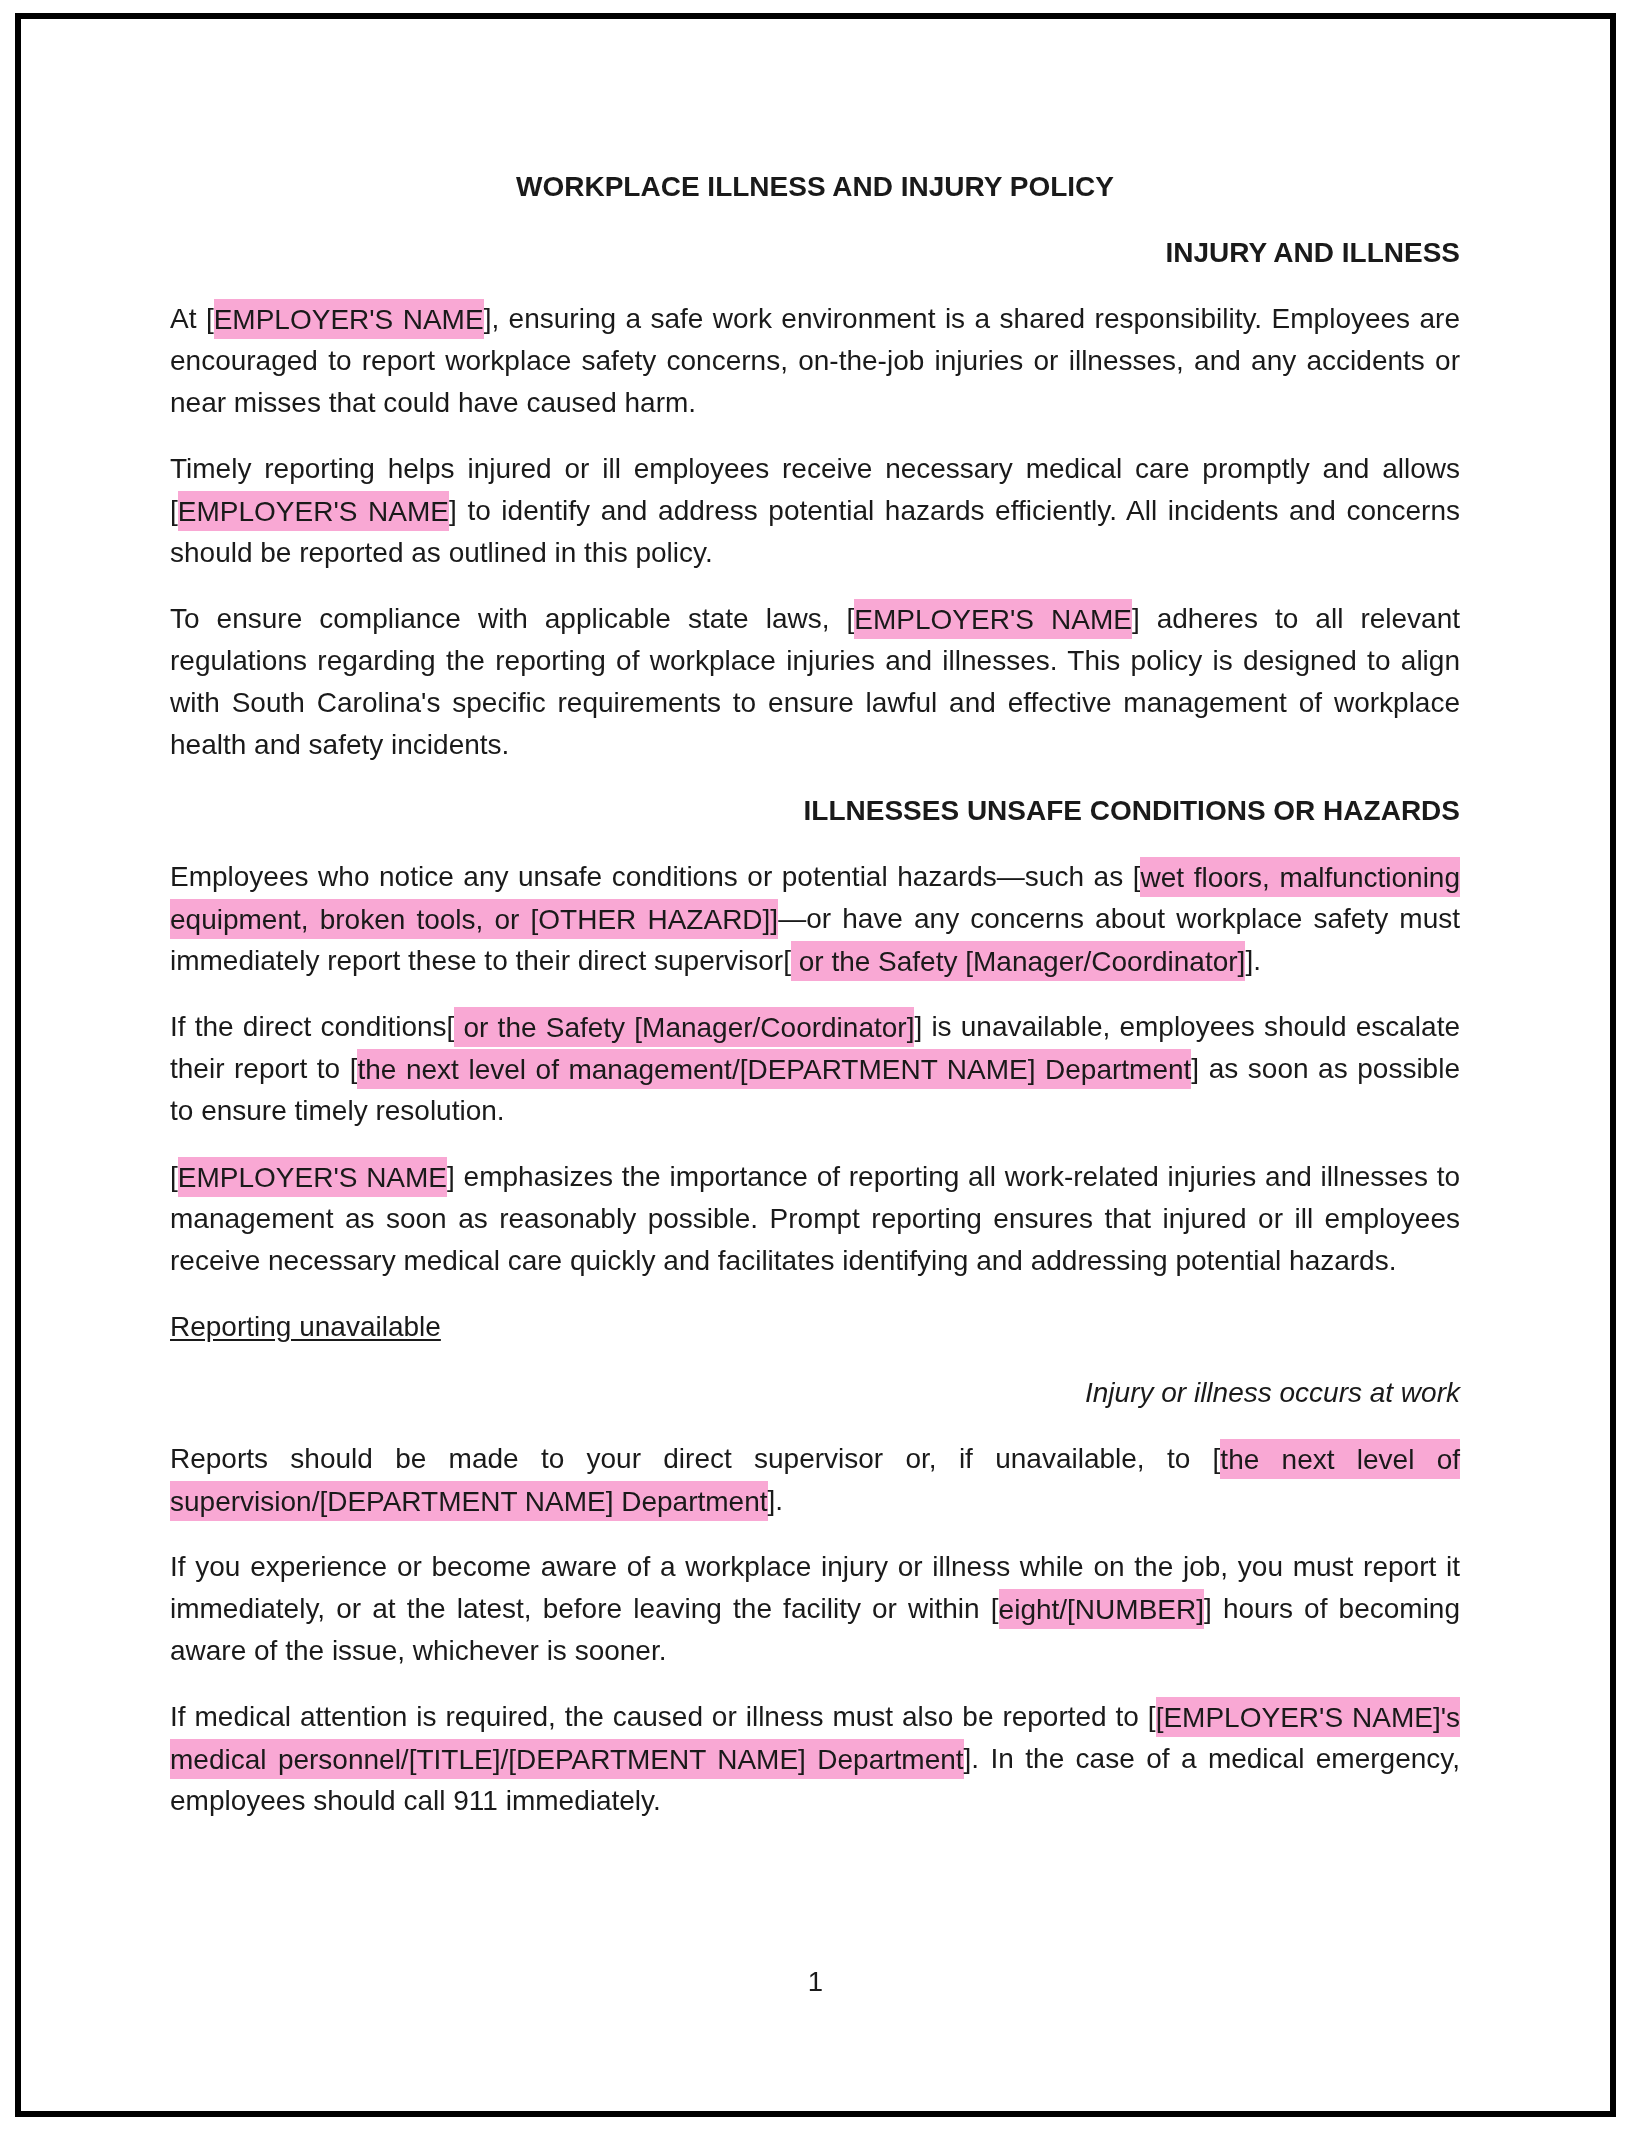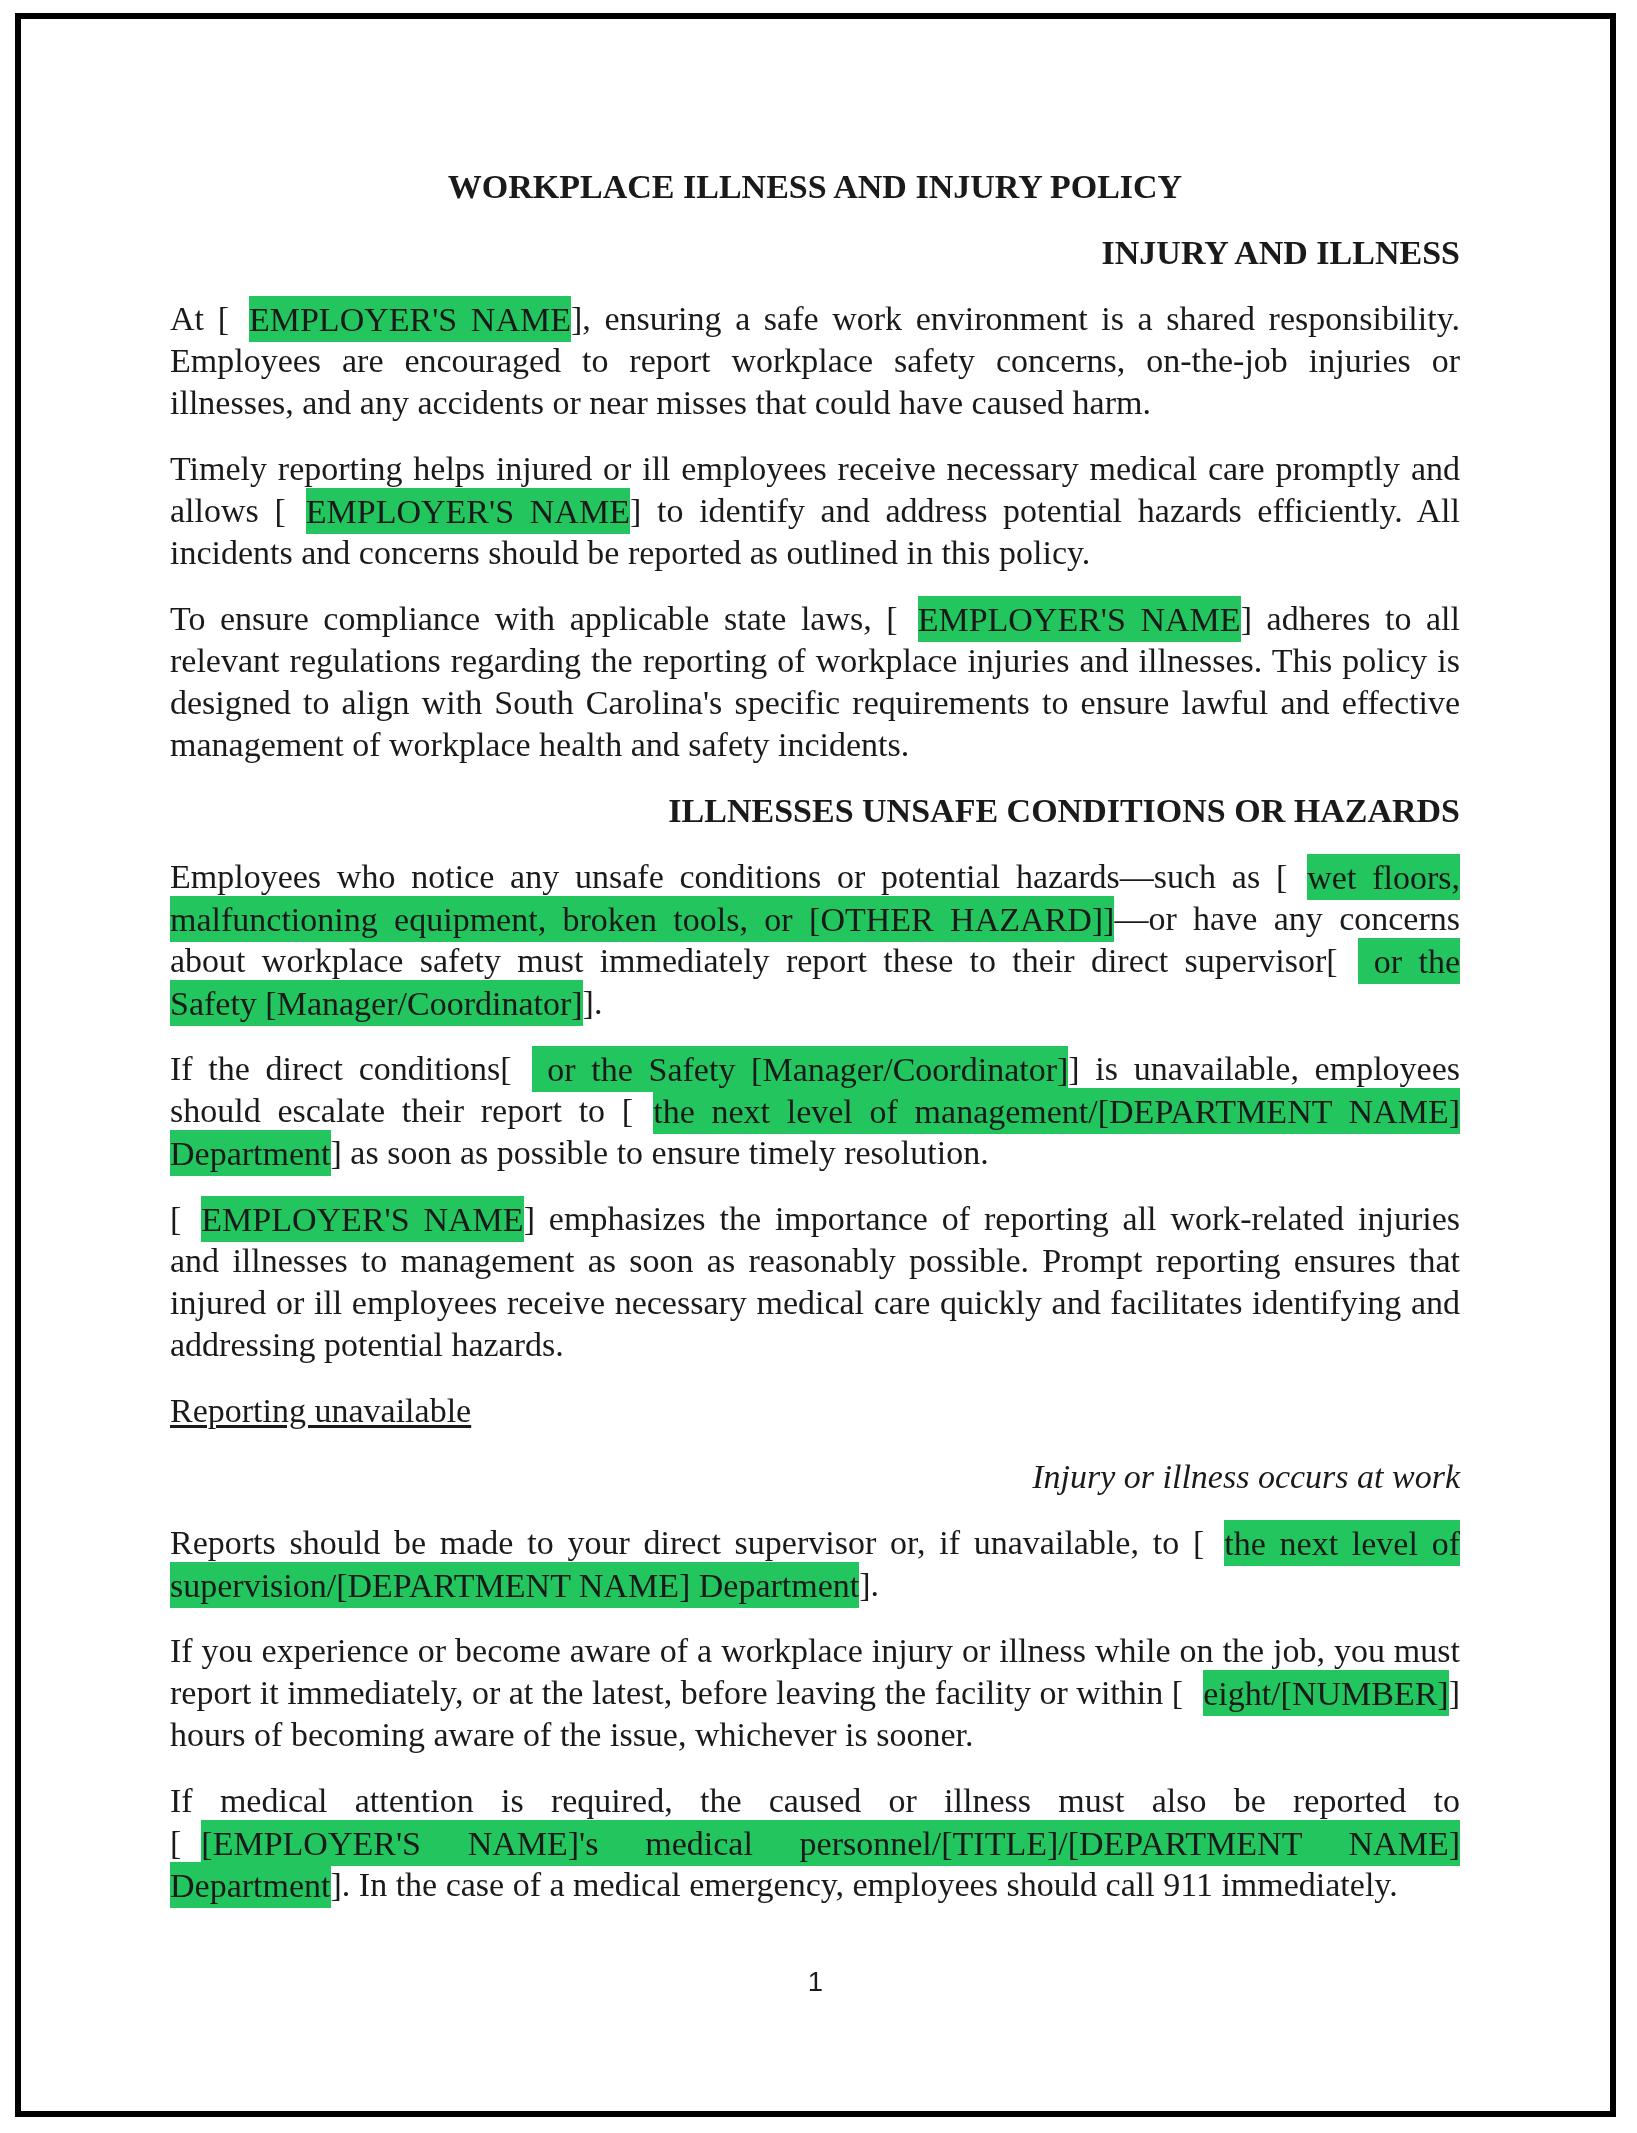--- a/index.html
+++ b/index.html
@@ -23,23 +23,22 @@
     height: 2104px;
     border: 6px solid #000000;
     background: #ffffff;
     box-sizing: border-box;
   }
   .doc-content {
     position: absolute;
     left: 149px;
     top: 147px;
     right: 150px;
-    font-size: 34px;
+    font-size: 28px;
     line-height: 42px;
-    font-family: Liberation Serif, serif;
   }
   .doc-title {
     font-weight: bold;
     text-align: center;
     margin: 0 0 24px 0;
   }
   p.block {
     margin: 0 0 24px 0;
   }
   p.paragraph {
@@ -52,23 +51,22 @@
   p.subheading_underline {
     text-decoration: underline;
     text-underline-offset: 3px;
     text-align: left;
   }
   p.subheading_italic {
     font-style: italic;
     text-align: right;
   }
   .hl {
-    background-color: #22c55e;
+    background-color: #f9a8d4;
     padding: 4.5px 0;
-    margin-left: 20px;
   }
   .footer-page-number {
     position: absolute;
     left: 0;
     right: 0;
     top: 1942px;
     text-align: center;
     font-size: 27.5px;
     line-height: 42px;
   }

